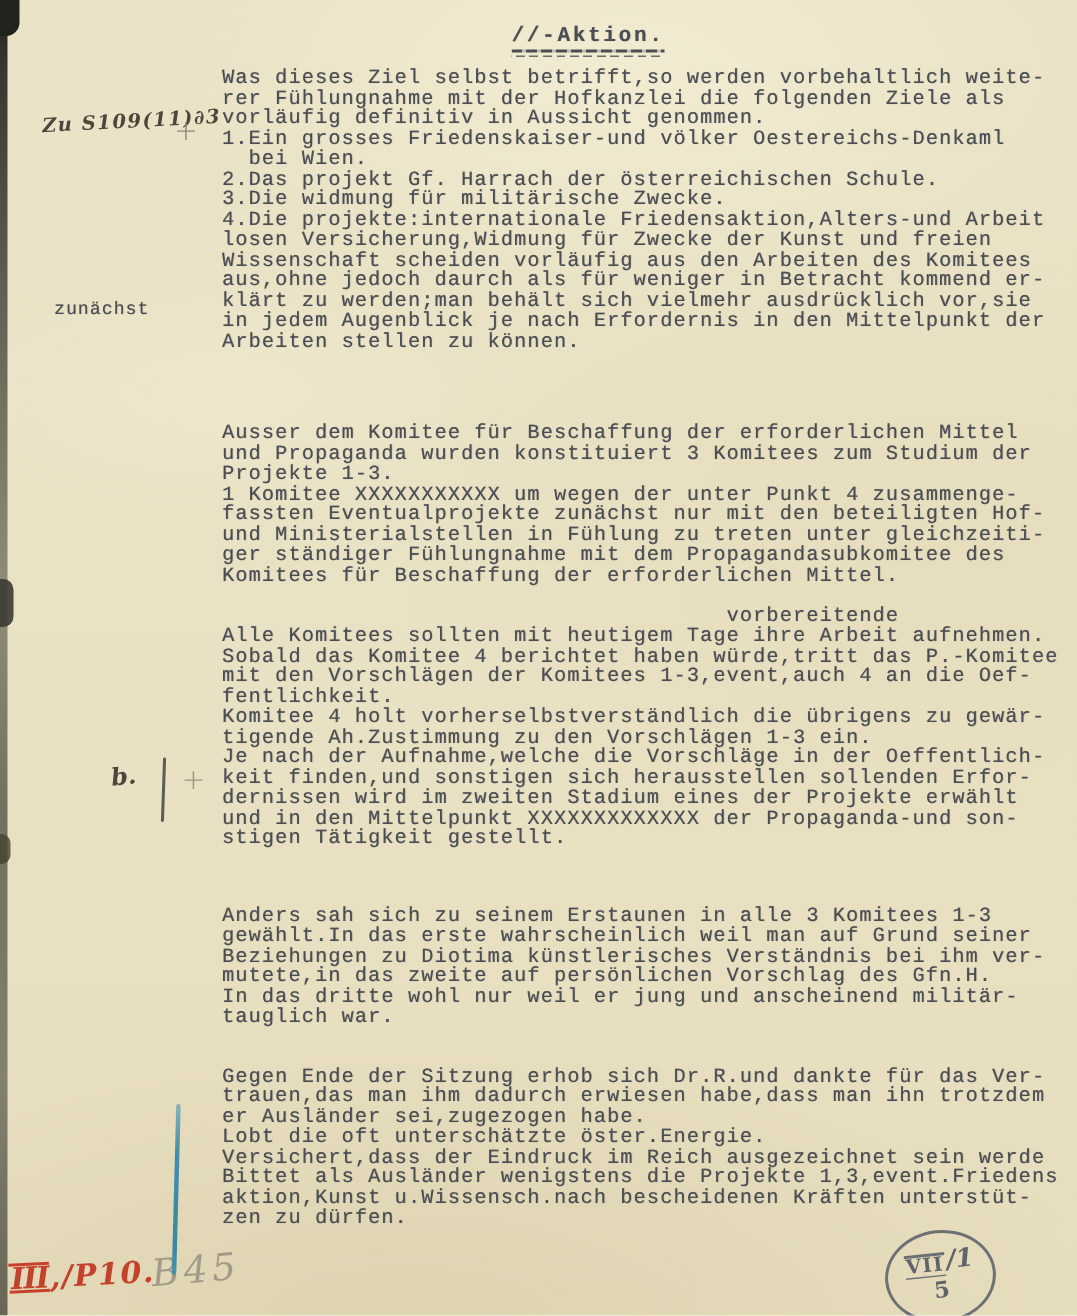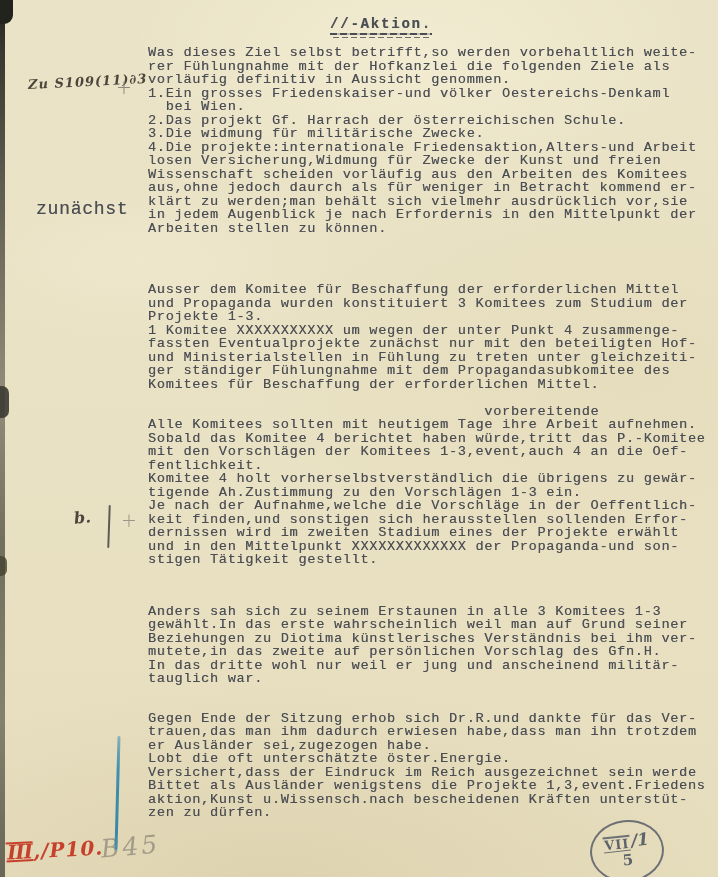--- a/index.html
+++ b/index.html
@@ -18,42 +18,42 @@
   
   .edge-left{position:absolute;left:0;top:0;width:5px;height:100%;
     background:linear-gradient(180deg,#21211c 0%,#3a3931 6%,rgba(58,57,49,.78) 22%,
       rgba(58,57,49,.5) 45%,rgba(58,57,49,.68) 62%,rgba(52,51,44,.55) 82%,rgba(40,40,34,.65) 100%);}
   .corner-tl{position:absolute;left:0;top:0;width:13px;height:24px;background:#23231e;border-radius:0 0 9px 0;}
   .edge-blob1{position:absolute;left:0;top:386px;width:9px;height:32px;background:#3c3b33;border-radius:0 7px 7px 0;opacity:.9;}
   .edge-blob2{position:absolute;left:0;top:556px;width:7px;height:20px;background:#43422f;border-radius:0 6px 6px 0;opacity:.8;}
 
   
   .ink{color:#4a4d53;text-shadow:0.3px 0.3px 0.5px rgba(58,60,66,.5);}
-  .title-wrap{position:absolute;left:330px;top:16px;}
+  .title-wrap{position:absolute;left:341px;top:16px;}
   .title{font-size:14px;font-weight:bold;letter-spacing:1.8px;}
   .title-underline{height:2px;margin-top:1px;
     background:repeating-linear-gradient(90deg,#4a4d53 0 7px, rgba(74,77,83,.3) 7px 10px);}
   .title-underline2{height:1px;margin-top:2px;
     background:repeating-linear-gradient(90deg,transparent 0 3px, rgba(74,77,83,.8) 3px 9px);}
 
   .text-block{position:absolute;left:148px;top:46px;width:575px;
     font-size:13.5px;line-height:13.5px;letter-spacing:0.75px;}
   .para{margin:0;}
   .para-2{margin-top:48px;}
   .para-3{margin-top:38px;}
   .para-4{margin-top:26px;}
   .tline{white-space:pre;min-height:13.5px;}
 
   
   .hand{font-family:"DejaVu Serif",serif;font-style:italic;}
   .note-ref{position:absolute;left:28px;top:74px;font-size:13px;color:#4e463c;
     transform:rotate(-3deg);letter-spacing:1px;font-weight:bold;}
   .plus-top{position:absolute;left:116px;top:76px;font-size:19px;color:#8d887c;font-weight:300;
     font-family:"DejaVu Sans",sans-serif;}
-  .note-zunaechst{position:absolute;left:36px;top:199px;font-size:18px;letter-spacing:0.75px;}
+  .note-zunaechst{position:absolute;left:36px;top:199px;font-size:12px;letter-spacing:0.75px;}
   .note-b{position:absolute;left:74px;top:508px;font-size:16px;color:#4e463c;
     transform:rotate(-6deg);font-weight:bold;}
   .vline-mark{position:absolute;left:108px;top:505px;width:2px;height:43px;background:#5c5c56;
     transform:rotate(2deg);border-radius:1px;}
   .plus-mid{position:absolute;left:121px;top:509px;font-size:19px;color:#9b968a;font-weight:300;
     font-family:"DejaVu Sans",sans-serif;}
 
   .red-ref{position:absolute;left:6px;top:838px;font-size:20px;color:#c6402c;font-weight:bold;
     transform:rotate(-3deg);letter-spacing:1px;}
   .red-ref .roman{border-top:2px solid #c6402c;border-bottom:2px solid #c6402c;padding:0 1px;

